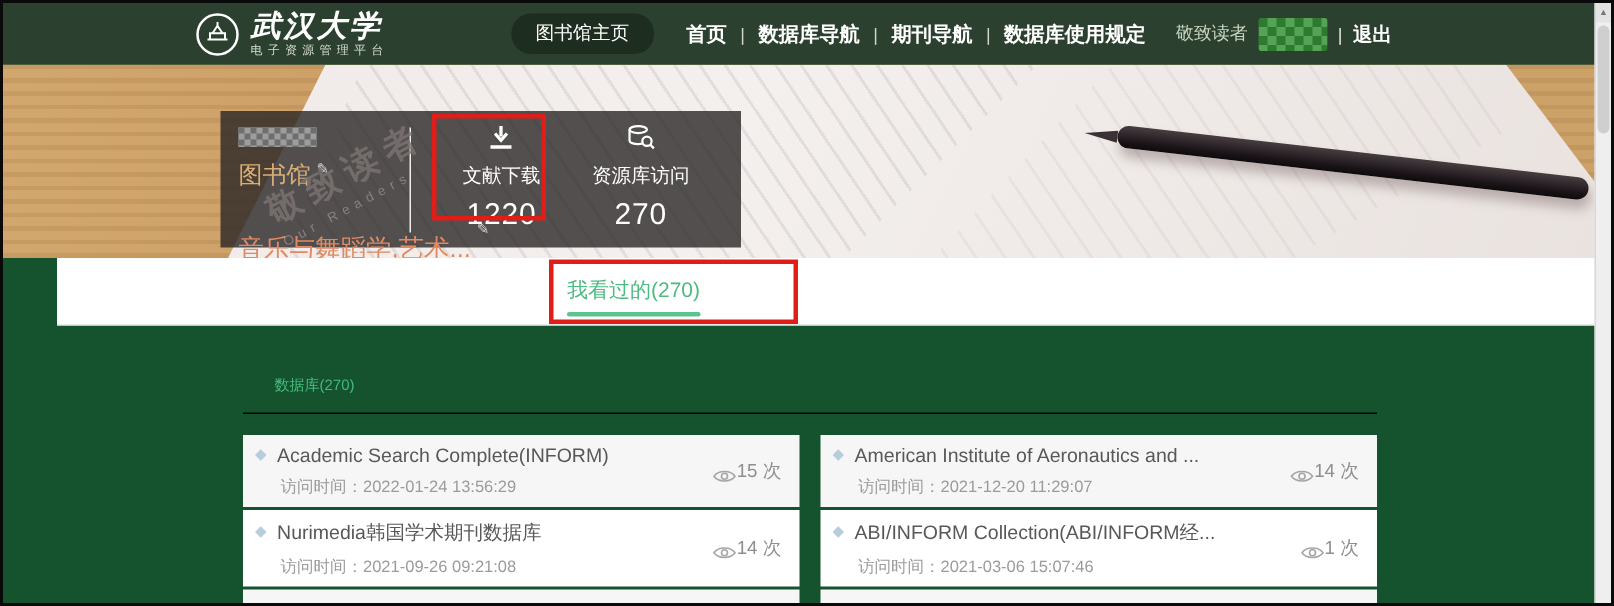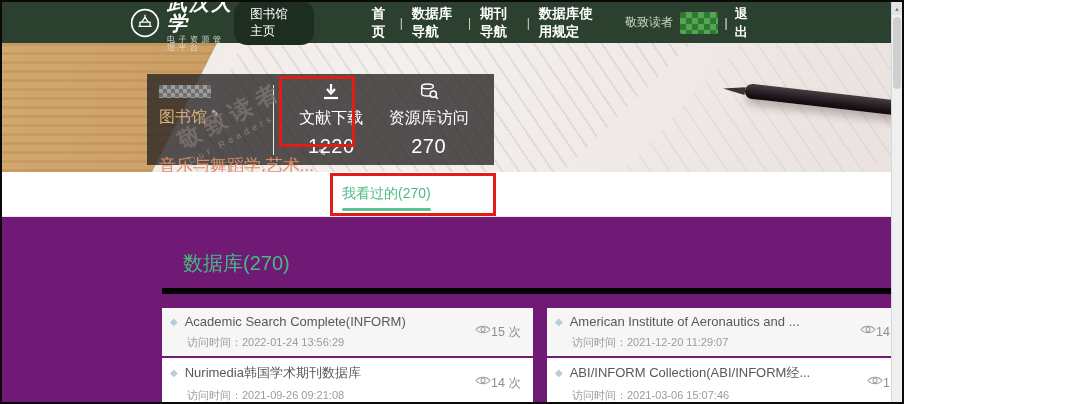--- a/index.html
+++ b/index.html
@@ -1,26 +1,26 @@
 <!DOCTYPE html>
 <html><head>
 <meta charset="utf-8">
 <style>
   * { margin:0; padding:0; box-sizing:border-box; }
   body { font-family:"Liberation Sans", sans-serif; background:#fff; }
-  .frame { position:relative; width:904px; height:404px; border:2px solid #0a0a0a; background:#701a75; overflow:hidden; }
+  .frame { position:relative; width:1076px; height:404px; border:2px solid #0a0a0a; background:#14532d; overflow:hidden; }
 
   
   .navbar { position:relative; height:41px; background:#2b402e; display:flex; align-items:center; z-index:5; }
   .logo { display:flex; align-items:center; margin-left:128px; gap:7px; }
   .logo-emblem { width:30px; height:30px; flex:0 0 auto; }
   .logo-txt { display:flex; flex-direction:column; line-height:1; }
   .logo-title { font-family:"DejaVu Serif", serif; font-style:italic; font-weight:bold; font-size:20px; color:#fff; letter-spacing:2px; }
   .logo-sub { font-size:8px; color:#d7ddd4; letter-spacing:3.5px; margin-top:3px; }
-  .nav-mid { display:flex; align-items:center; margin-left:auto;gap:36px; }
+  .nav-mid { display:flex; align-items:center; margin-left:auto; }
   .home-pill { background:#1d2d1f; color:#fff; font-size:12.5px; padding:5px 16px; border-radius:13px; margin-right:22px; cursor:pointer; }
   .nav-links { display:flex; align-items:center; gap:9px; font-size:13.5px; color:#fff; font-weight:bold; }
   .nav-sep { font-weight:normal; color:#cfd6cc; font-size:12px; }
   .nav-right { display:flex; align-items:center; margin-left:20px; margin-right:146px; gap:7px; }
   .old-ver { font-size:12px; color:#c9d6c2; cursor:pointer; white-space:nowrap; }
   .avatar-mosaic { width:46px; height:22px; border-radius:2px;
     background:
       repeating-conic-gradient(#55a355 0% 25%, #2e7a30 0% 50%) 0 0/12px 12px,
       #3c8a3e; cursor:pointer; }
   .logout-sep { color:#e8e8e8; font-size:12px; }
@@ -48,43 +48,43 @@
   .profile-left { width:126px; padding:11px 0 0 12px; }
   .name-mosaic { width:52px; height:13px;
     background:repeating-conic-gradient(#9d9d9d 0% 25%, #6e6e6e 0% 50%) 0 0/8px 8px, #8a8a8a; }
   .p-row { display:flex; align-items:center; gap:4px; }
   .lib-label { margin-top:9px; font-size:16px; color:#d9ad76; }
   .subj-label { margin-top:26px; font-size:17px; color:#df8a62; white-space:nowrap; }
   .edit-ic { font-size:10px; color:#d6d6d6; cursor:pointer; }
   .p-divider { width:1px; height:70px; background:rgba(255,255,255,.9); align-self:center; }
   .stats { flex:1; display:flex; justify-content:space-evenly; padding-top:9px; }
   .stat { display:flex; flex-direction:column; align-items:center; position:relative; cursor:pointer; }
-  .stat-label { font-size:16px; color:#fff; margin-top:8px; }
+  .stat-label { font-size:13px; color:#fff; margin-top:8px; }
   .stat-value { font-size:20px; color:#fff; margin-top:6px; letter-spacing:.5px; }
   .red-box-stat { position:absolute; left:-20px; top:-7px; width:76px; height:71px; border:3px solid #e01d17; z-index:6; pointer-events:none; }
 
   
-  .tabs { position:relative; height:45px; background:#fff; border-bottom:1px solid #e9e9e9; display:flex; align-items:center; padding-left:338px; gap:72px; z-index:2; }
+  .tabs { position:relative; height:45px; background:#fff; border-bottom:1px solid #e9e9e9; display:flex; align-items:center; padding-left:338px; gap:72px; z-index:2;margin-left:36px; }
   .tab { position:relative; font-size:14px; color:#404040; cursor:pointer; padding:13px 2px; white-space:nowrap; }
   .tab.active { color:#4cbb82; }
   .tab.active .tab-underline { position:absolute; left:2px; right:2px; bottom:5px; height:3px; background:#5cc28e; border-radius:2px; }
   .red-box-tab { position:absolute; left:328px; top:1px; width:166px; height:43px; border:3px solid #e01d17; z-index:6; pointer-events:none; }
 
   
   .content { width:756px; margin-left:160px; padding-top:33px; }
-  .section-title { font-size:20px; color:#45ba7d; padding-left:21px; padding-bottom:11px; border-bottom:6px solid #000000; }
+  .section-title { font-size:10px; color:#45ba7d; padding-left:21px; padding-bottom:11px; border-bottom:1px solid #000000; }
   .db-grid { display:grid; grid-template-columns:1fr 1fr; column-gap:14px; row-gap:2px; margin-top:14px; }
   .cell { display:flex; align-items:center; justify-content:space-between; min-height:43px; padding:6px 12px 6px 8px; background:#fff; }
   .cell.alt { background:#f6f6f6; }
   .cell-main { overflow:hidden; }
   .cell-title-row { display:flex; align-items:center; gap:7px; }
   .diamond { font-size:10px; color:#b6cdda; line-height:1; }
   .db-title { font-size:13px; color:#585858; white-space:nowrap; cursor:pointer; }
   .db-time { font-size:11px; color:#9b9b9b; margin-top:6px; padding-left:17px; white-space:nowrap; }
-  .cell-count { display:flex; align-items:flex-start; gap:0; color:#8f8f8f; font-size:12.5px; flex:0 0 auto; margin-left:10px; }
+  .cell-count { display:flex; align-items:flex-end; gap:0; color:#8f8f8f; font-size:12.5px; flex:0 0 auto; margin-left:10px; }
 
   
   .scrollbar { position:absolute; top:0; right:0; width:11px; height:100%; background:#efefef; border-left:1px solid #d8d8d8; z-index:20; }
   .sb-btn { height:13px; display:flex; align-items:center; justify-content:center; font-size:6px; color:#777; background:#e4e4e4; cursor:pointer; }
   .sb-thumb { position:absolute; top:15px; left:1px; width:8px; height:72px; background:#cfcfcf; border-radius:4px; cursor:pointer; }
 </style>
 </head>
 <body>
 
 <div class="frame">

